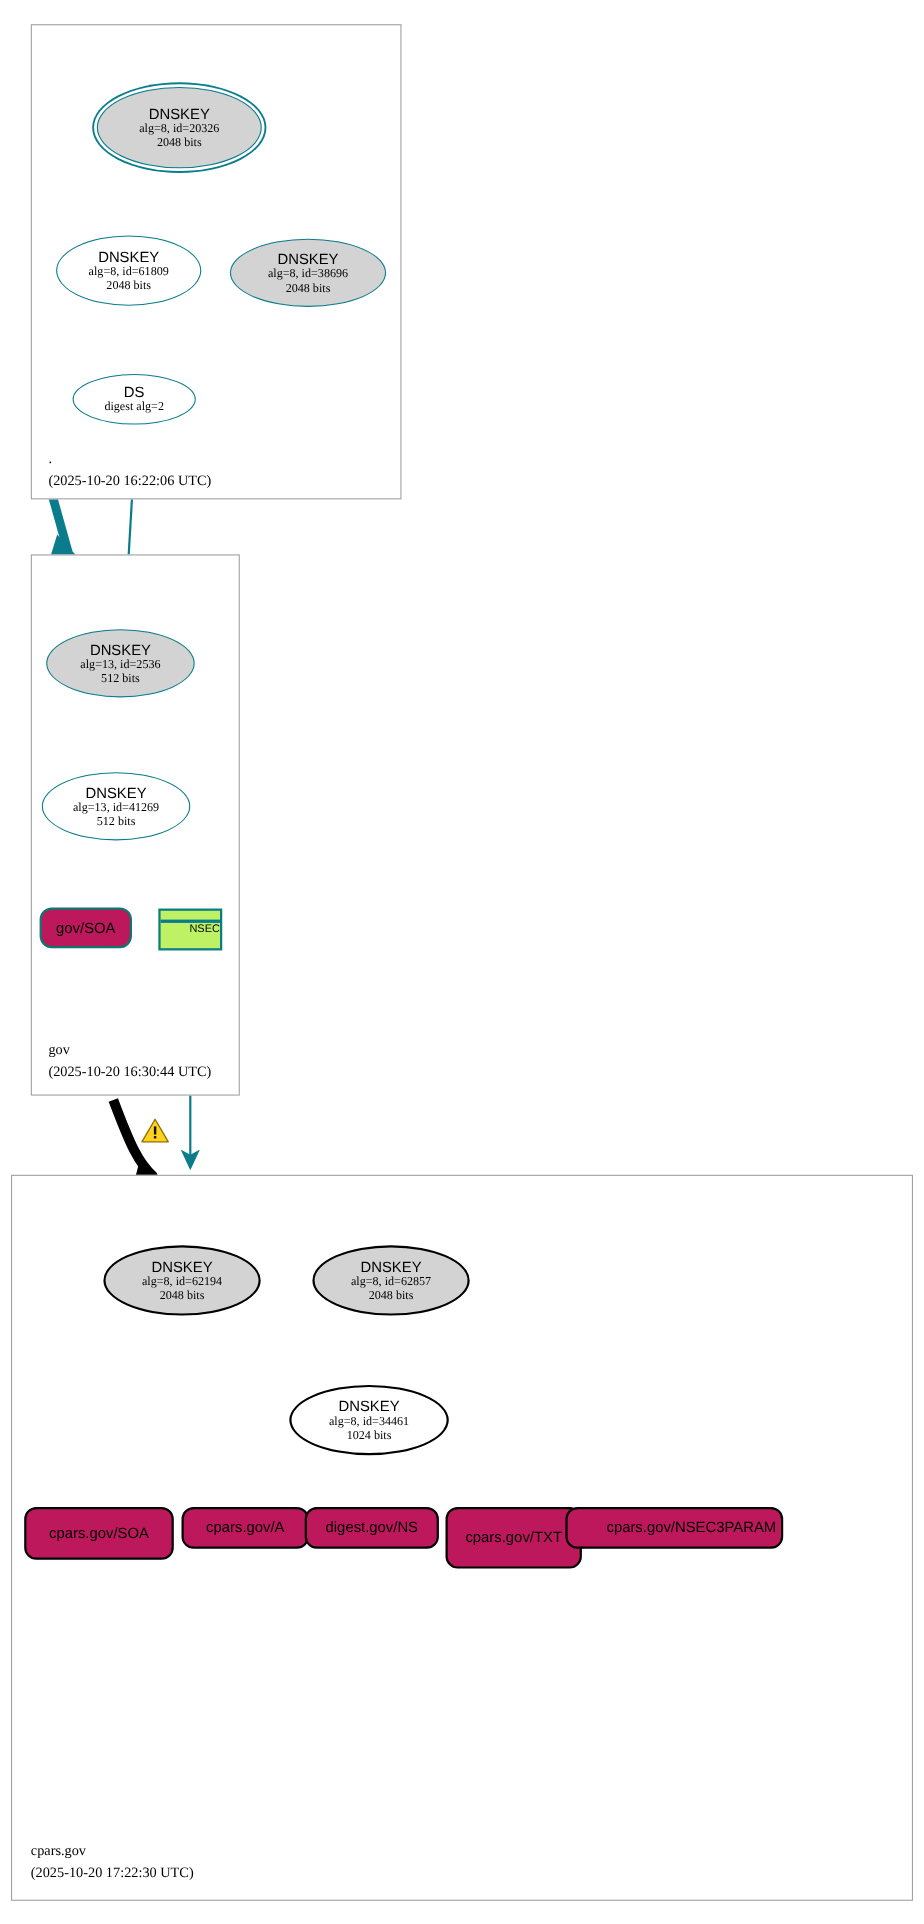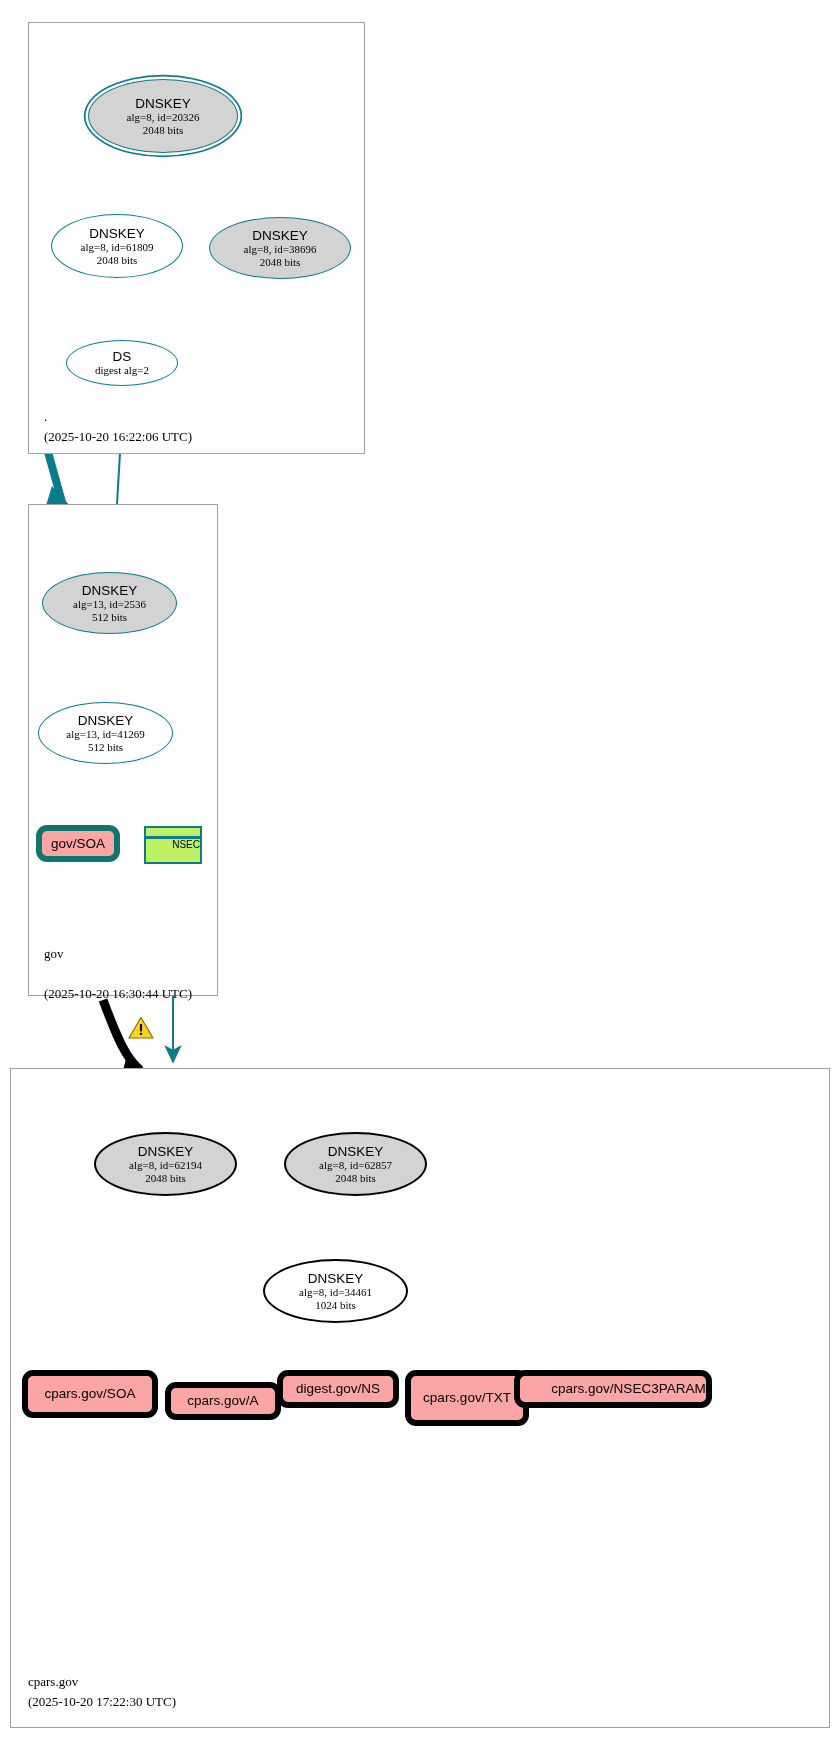--- a/index.html
+++ b/index.html
@@ -11,21 +11,21 @@
   .zone-stamp{position:absolute;font-family:"Liberation Serif", serif;font-size:13px;color:#000;white-space:nowrap;}
   .node{position:absolute;box-sizing:border-box;display:flex;flex-direction:column;
         align-items:center;justify-content:center;text-align:left;line-height:1.12;}
   .ell{border:1.6px solid #0a7c8c;border-radius:50%;}
   .ell.black{border-color:#000;border-width:2px;}
   .ell.gray{background:#d3d3d3;}
   .ell.white{background:#ffffff;}
   .dbl{box-shadow:0 0 0 2.5px #ffffff,0 0 0 4.2px #0a7c8c;}
   .t1{font-family:"Liberation Sans", sans-serif;font-size:13.5px;color:#000;}
   .t2{font-family:"Liberation Serif", serif;font-size:11px;color:#000;}
-  .rrset{border:6px solid #0f766e;border-radius:11px;background:#fca5a5;
+  .rrset{border:2px solid #0f766e;border-radius:11px;background:#be185d;
          font-family:"Liberation Sans", sans-serif;font-size:13.5px;color:#000;}
   .rrset.black{border-color:#000;}
   .nsecbox{border:2.5px solid #0a7c8c;background:#bef264;border-radius:0;
            font-family:"Liberation Sans", sans-serif;font-size:10px;color:#000;
            display:flex;align-items:flex-end;justify-content:center;padding-bottom:1px;}
   .nsechdr{position:absolute;background:#0a7c8c;}
   .warn{position:absolute;}
 </style>
 </head>
 <body>
@@ -125,21 +125,21 @@
   <div class="t2">2048 bits</div>
 </div>
 
 <div class="node ell white" style="left:66px;top:340px;width:112px;height:46px;">
   <div class="t1">DS</div>
   <div class="t2">digest alg=2</div>
 </div>
 
 <div class="cluster-box" style="left:28px;top:504px;width:190px;height:492px;"></div>
 <div class="zone-label" style="left:44px;top:946px;">gov</div>
-<div class="zone-stamp" style="left:44px;top:966px;margin-top:20px;">(2025-10-20 16:30:44 UTC)</div>
+<div class="zone-stamp" style="left:44px;top:966px;">(2025-10-20 16:30:44 UTC)</div>
 
 <div class="node ell gray" style="left:42px;top:572px;width:135px;height:62px;">
   <div class="t1">DNSKEY</div>
   <div class="t2">alg=13, id=2536</div>
   <div class="t2">512 bits</div>
 </div>
 
 <div class="node ell white" style="left:38px;top:702px;width:135px;height:62px;">
   <div class="t1">DNSKEY</div>
   <div class="t2">alg=13, id=41269</div>
@@ -179,21 +179,21 @@
 
 <div class="node ell white black" style="left:263px;top:1259px;width:145px;height:64px;">
   <div class="t1">DNSKEY</div>
   <div class="t2">alg=8, id=34461</div>
   <div class="t2">1024 bits</div>
 </div>
 
 <div class="node rrset black" style="left:22px;top:1370px;width:136px;height:48px;">
   <span>cpars.gov/SOA</span>
 </div>
-<div class="node rrset black" style="left:165px;top:1370px;width:116px;height:38px;margin-top:12px;">
+<div class="node rrset black" style="left:165px;top:1370px;width:116px;height:38px;">
   <span>cpars.gov/A</span>
 </div>
 <div class="node rrset black" style="left:277px;top:1370px;width:122px;height:38px;">
   <span>digest.gov/NS</span>
 </div>
 <div class="node rrset black" style="left:405px;top:1370px;width:124px;height:56px;">
   <span>cpars.gov/TXT</span>
 </div>
 <div class="node rrset black" style="left:514px;top:1370px;width:198px;height:38px;padding-left:31px;">
   <span>cpars.gov/NSEC3PARAM</span>

